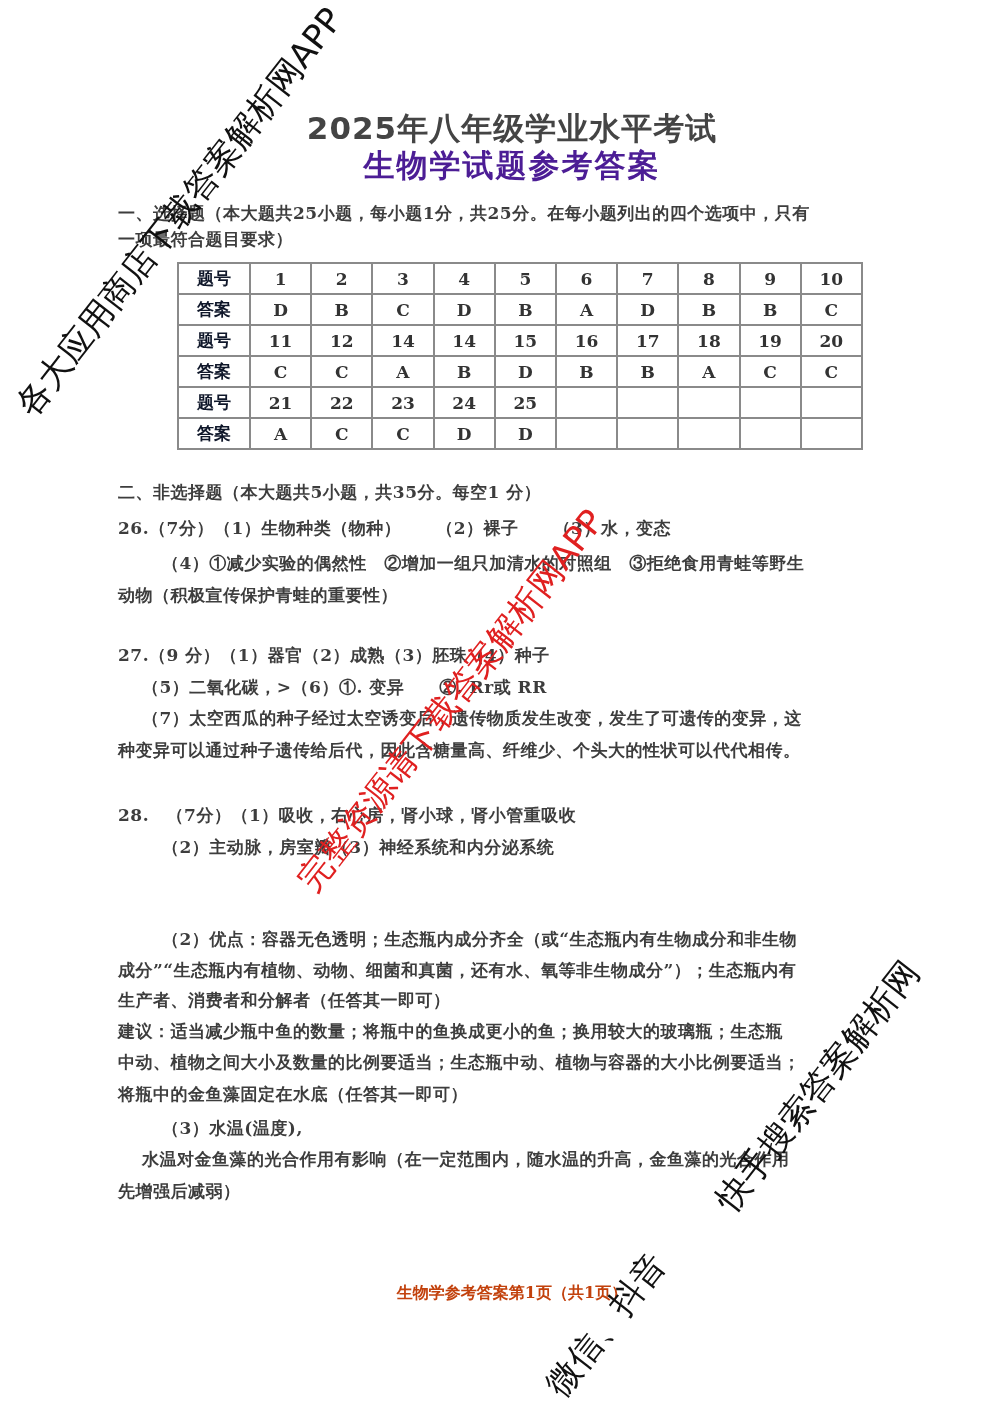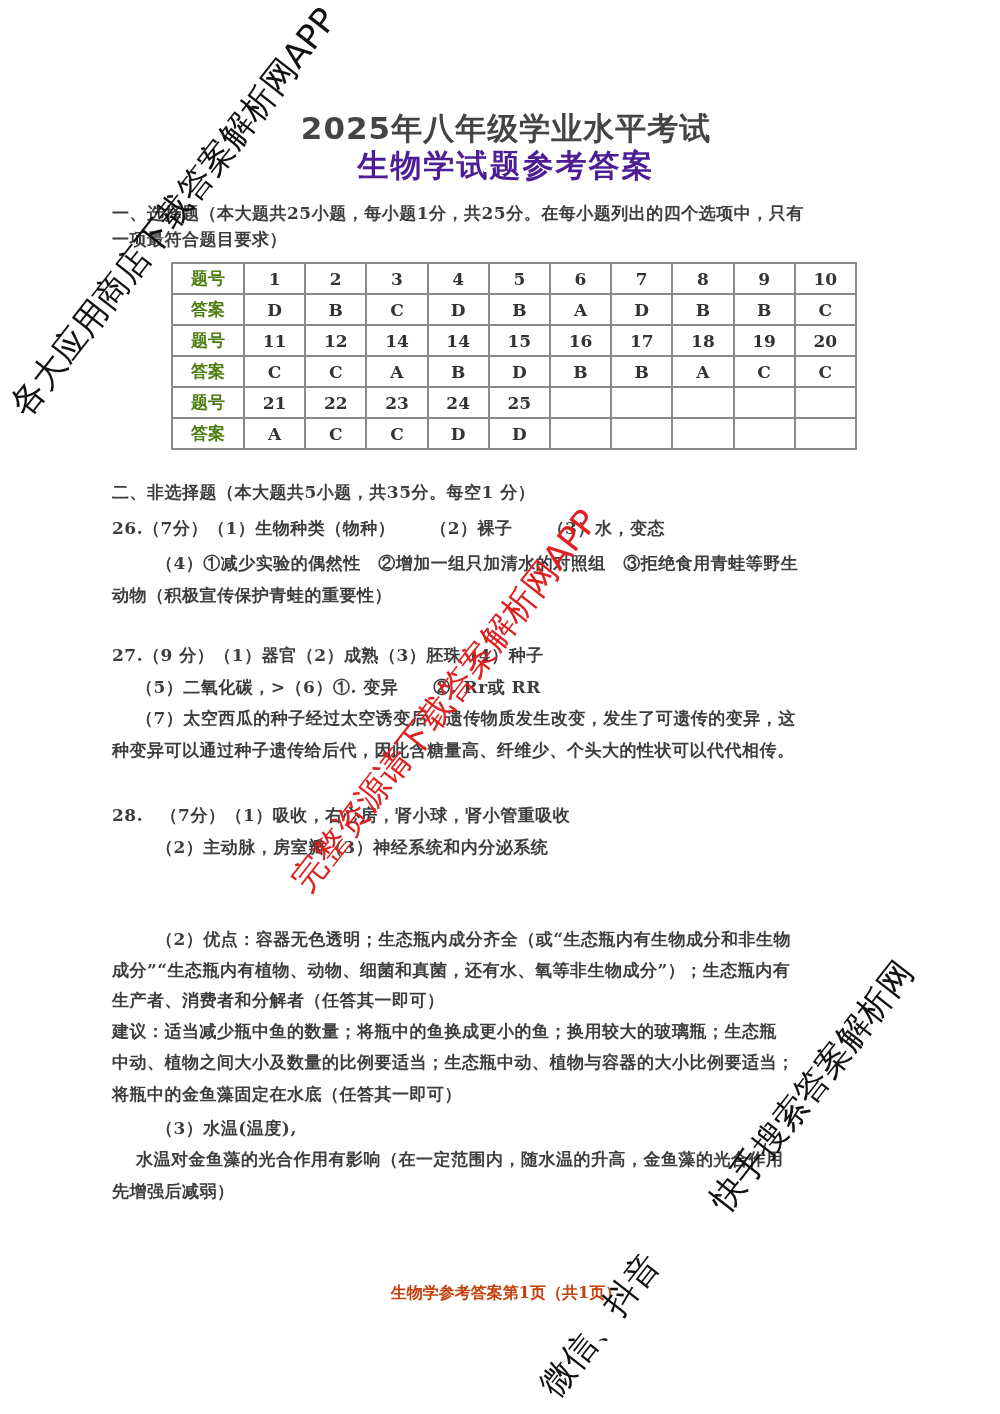--- a/index.html
+++ b/index.html
@@ -1,28 +1,28 @@
 <!DOCTYPE html>
 <html><head>
 <meta charset="utf-8">
 <style>
   html, body { margin: 0; padding: 0; }
   body {
     width: 1000px; height: 1414px; background: #ffffff; position: relative; overflow: hidden;
     font-family: "DejaVu Serif", "Liberation Serif", serif; color: #3a3a3a;
   }
-  .page { position: absolute; left: 6px; top: 0; width: 831px; height: 1414px; text-decoration: underline; }
+  .page { position: absolute; left: 12px; top: 0; width: 831px; height: 1414px; text-decoration: underline; }
   .title1 { position: absolute; top: 108px; left: 0; width: 1000px; text-align: center; font-size: 31px; font-weight: bold; color: #444; letter-spacing: 1px; font-family: "DejaVu Sans", sans-serif; }
   .title2 { position: absolute; top: 145px; left: 0; width: 1000px; text-align: center; font-size: 31px; font-weight: bold; color: #4c1d95; letter-spacing: 2px; font-family: "DejaVu Sans", sans-serif; }
   .line { position: absolute; left: 106px; font-size: 17px; font-weight: bold; color: #3d3d3d; white-space: nowrap; letter-spacing: 0.5px; }
   .indent { left: 150px; }
   .indent2 { left: 130px; }
   table.ans { position: absolute; top: 262px; left: 165px; width: 686px; border-collapse: collapse; }
   table.ans td { border: 2px solid #8a8a8a; height: 29px; text-align: center; font-size: 17px; font-weight: bold; color: #333; padding: 0; }
-  table.ans td.hdr { width: 70px; font-weight: bold; color: #4d7c0f; }
+  table.ans td.hdr { width: 70px; font-weight: bold; color: #0f172a; }
   .footer { position: absolute; top: 1283px; left: 0; width: 1000px; text-align: center; font-size: 16px; font-weight: bold; color: #c2410c; }
   .wm { position: absolute; white-space: nowrap; font-family: "DejaVu Sans", sans-serif; transform-origin: left bottom; }
   .wm-black { color: #111; font-size: 34px; }
   .wm-red { color: #e02020; font-size: 34px; }
 </style>
 </head>
 <body>
 
 <div class="page">
   <div class="title1">2025年八年级学业水平考试</div>

